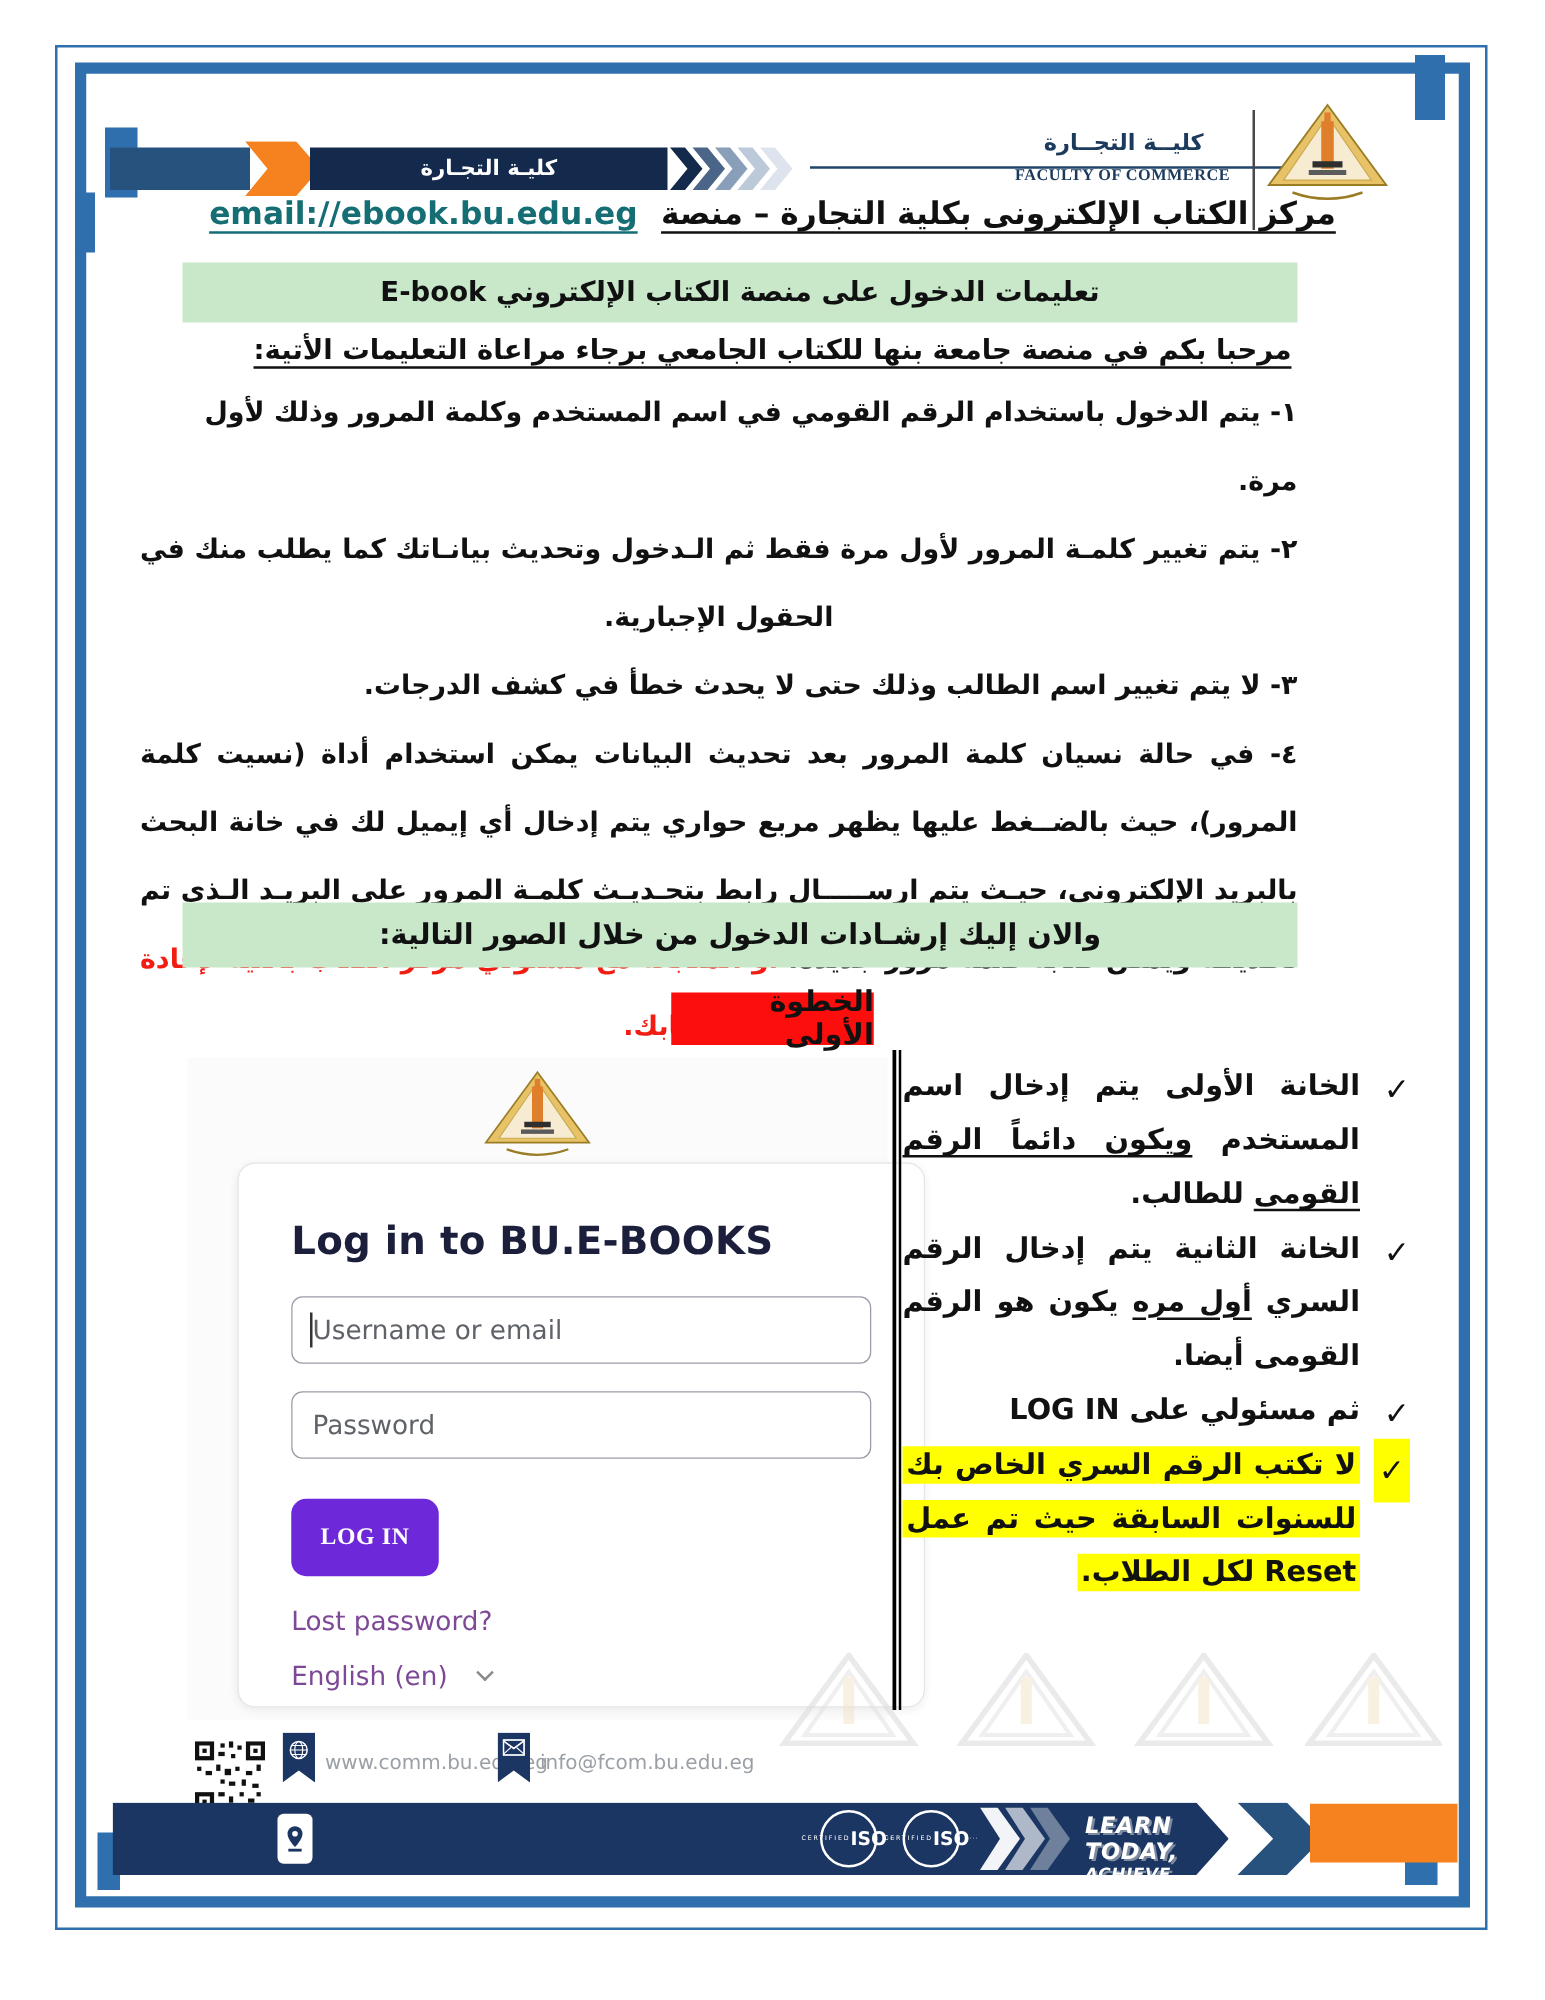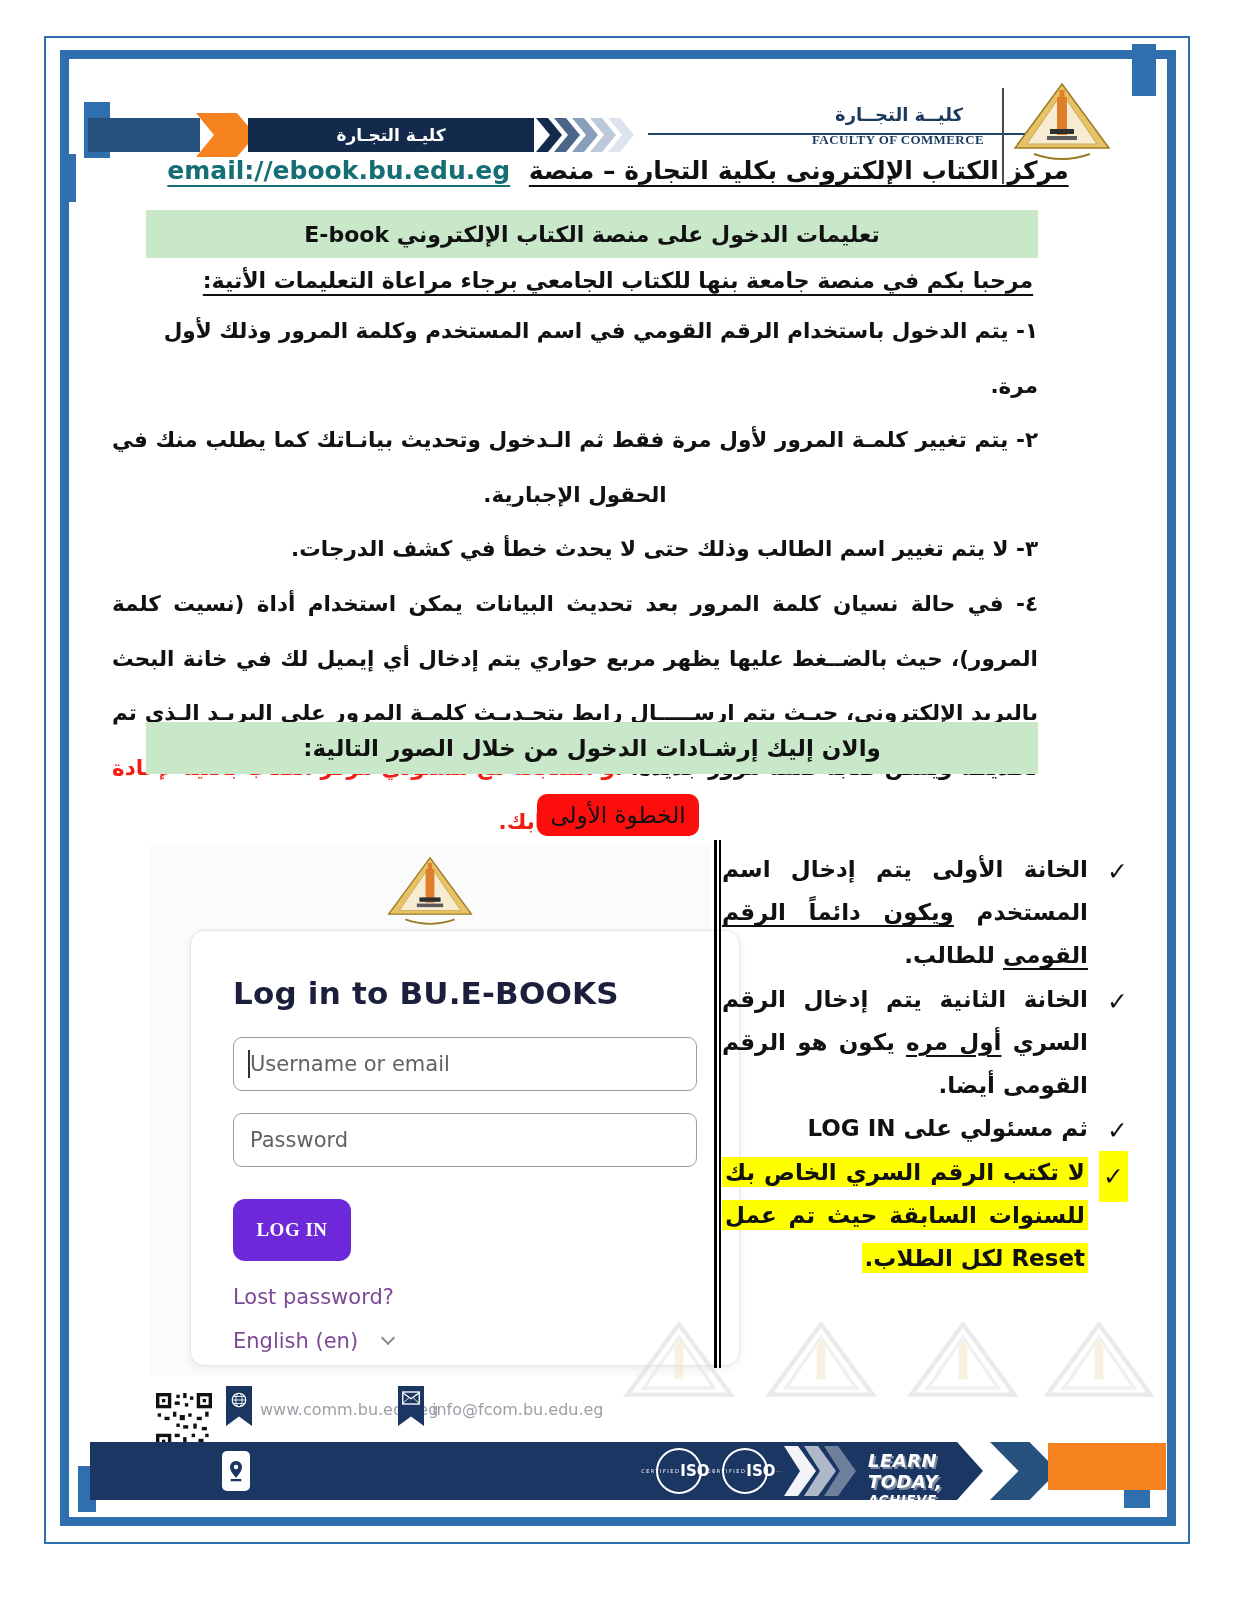--- a/index.html
+++ b/index.html
@@ -55,21 +55,21 @@
   .instr { position:absolute; left:112px; top:304px; width:926px; direction:rtl;
            font-size:21.5px; font-weight:bold; color:#111; line-height:2.54; }
   .instr p { text-align:justify; }
   .instr .p-right { text-align:right; }
   .instr .p-last-center { text-align-last:center; }
   .red-text { color:#f11d13; }
 
   
   .step-label { position:absolute; left:537px; top:794px; width:162px; height:42px; background:#fb0e0c;
                 display:flex; align-items:center; justify-content:center;
-                font-size:23px; font-weight:normal; color:#111; direction:rtl;border-radius:10px; }
+                font-size:23px; font-weight:bold; color:#111; direction:rtl; }
 
   
   .shot { position:absolute; left:150px; top:846px; width:560px; height:530px; background:#fbfbfc; }
   .shot-logo { position:absolute; left:0; right:0; top:10px; text-align:center; }
   .shot-logo-caption { font-size:9px; font-weight:bold; color:#6d5a1e; margin-top:-2px; }
   .card { position:absolute; left:40px; top:84px; width:550px; height:436px; background:#fff;
           border:1px solid #e4e5e9; border-radius:14px; box-shadow:0 2px 8px rgba(0,0,0,.07);
           padding:44px 42px 0 42px; }
   .card h1 { font-size:31px; font-weight:bold; color:#1b1f3b; letter-spacing:.2px; }
   .field { position:relative; margin-top:26px; }

